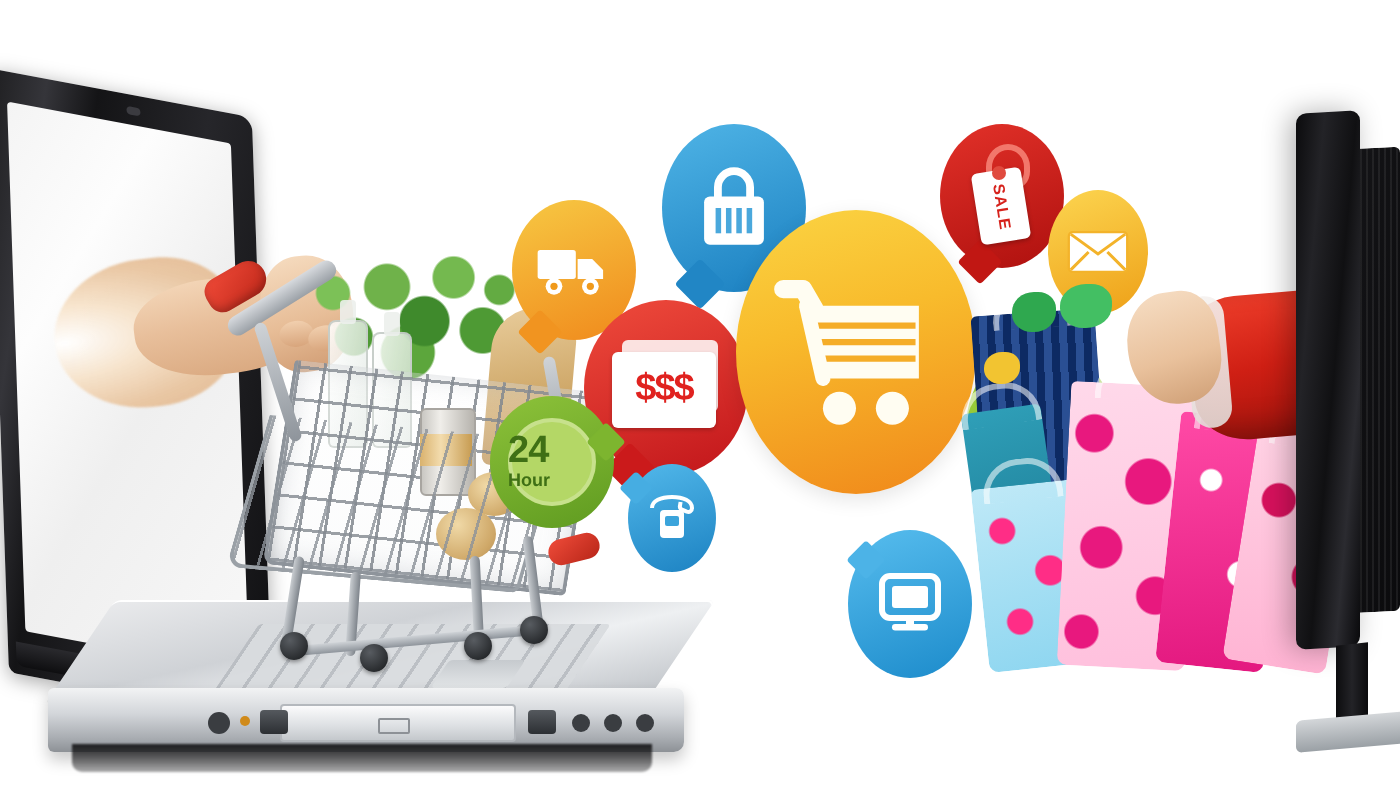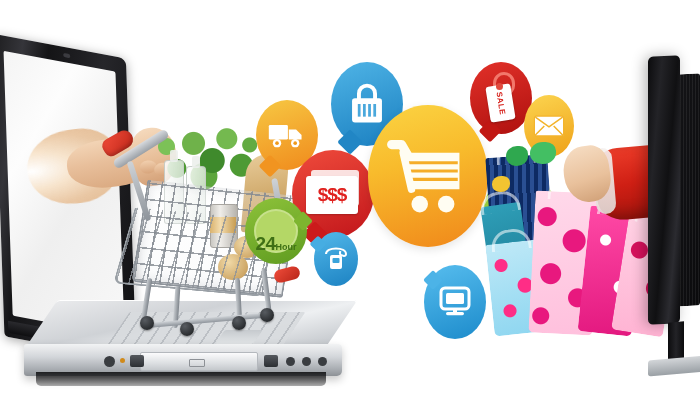--- a/index.html
+++ b/index.html
@@ -504,21 +504,21 @@
       <rect x="3" y="3" width="28" height="21" rx="4" fill="none" stroke="#fff" stroke-width="3"></rect>
       <rect x="8" y="8" width="18" height="11" rx="1.5" fill="#fff"></rect>
       <rect x="15" y="24" width="4" height="4" fill="#fff"></rect>
       <rect x="8" y="27" width="18" height="3.2" rx="1.6" fill="#fff"></rect>
     </svg>
   </div>
 
   <div class="bubble" style="left:245px;top:198px;width:62px;height:66px;background:linear-gradient(160deg,#8dc23a,#5f9b20);">
     <div class="tail-b" style="right:-3px;top:16px;width:14px;height:14px;background:#7db52f;"></div>
     <div style="width:44px;height:44px;border-radius:50%;background:#b4d766;
-                display:flex;align-items:flex-end;justify-content:center;
+                display:flex;flex-direction:column;align-items:flex-start;justify-content:center;
                 box-shadow:inset 0 0 0 2px rgba(255,255,255,.25);">
       <span style="color:#3f7015;font-weight:bold;font-size:19px;line-height:1;letter-spacing:-.5px;font-family:'Liberation Sans',sans-serif;">24</span>
       <span style="color:#3f7015;font-weight:bold;font-size:9px;line-height:1.2;font-family:'Liberation Sans',sans-serif;">Hour</span>
     </div>
   </div>
 
   <div class="abs" id="bags">
     <div class="bag navy">
         <span class="hdl"></span>
       </div>

